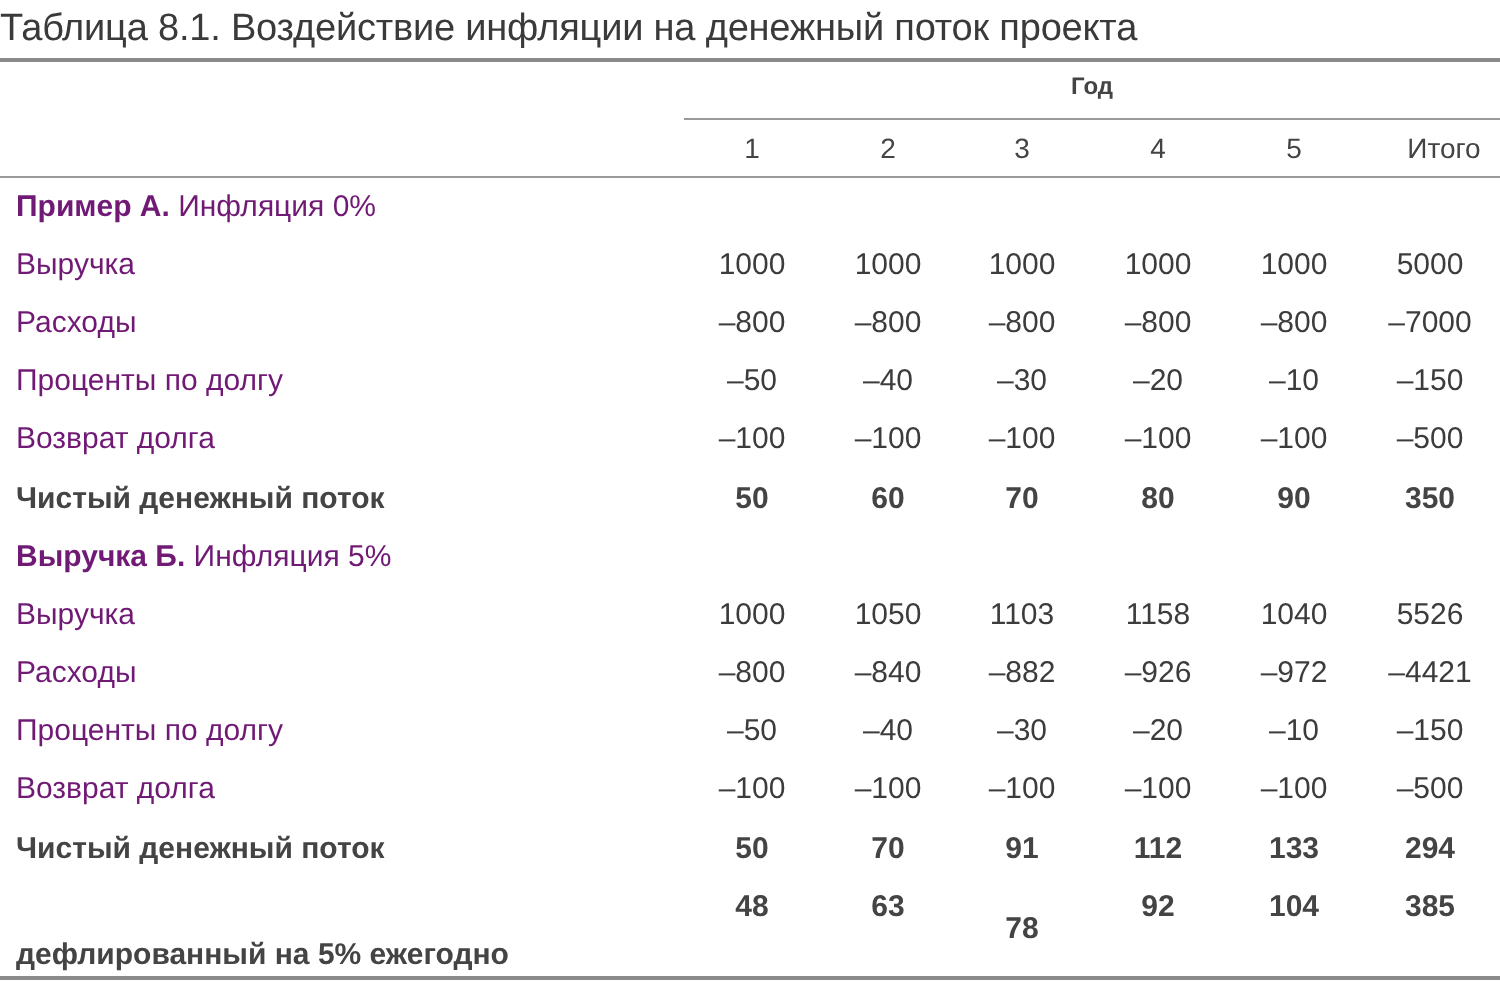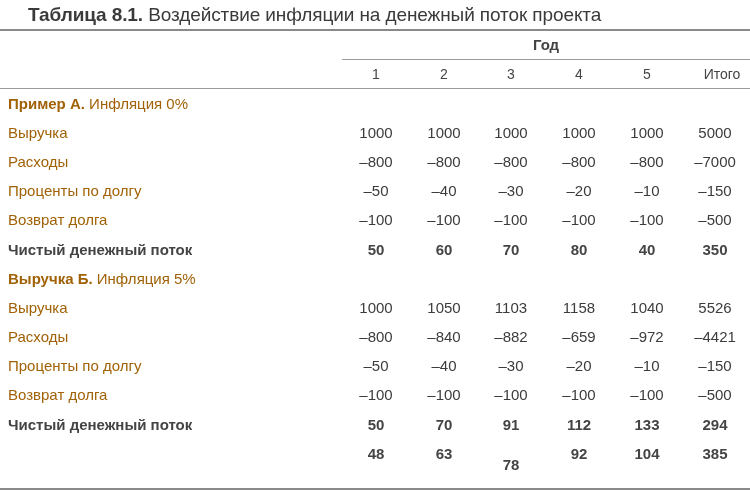--- a/index.html
+++ b/index.html
@@ -6,38 +6,38 @@
     body {
       width: 750px; height: 491px; overflow: hidden; position: relative;
       font-family: "Liberation Sans", "DejaVu Sans", sans-serif;
       color: #3c3c3c;
     }
     .title {
       position: absolute; left: 0; top: 4px;
       font-size: 19px; line-height: 22px; color: #3a3a3a;
       white-space: nowrap; letter-spacing: -0.1px;
     }
-    .title b { font-weight: bold; padding-left: 28px; }
+    .title b { font-weight: normal; }
     .rule { position: absolute; background: #8a8a8a; }
     .rule.top { left: 0; top: 29px; width: 750px; height: 2px; }
     .rule.sub { left: 342px; top: 59px; width: 408px; height: 1px; background: #9a9a9a; }
     .rule.hdr { left: 0; top: 88px; width: 750px; height: 1px; background: #9a9a9a; }
     .rule.bottom { left: 0; top: 488px; width: 750px; height: 2px; }
 
     .god {
       position: absolute; top: 36px; left: 342px; width: 408px;
-      text-align: center; font-size: 15px; font-weight: bold; color: #444;
+      text-align: center; font-size: 12px; font-weight: bold; color: #444;
     }
     .colhead {
       position: absolute; top: 66px; font-size: 14px; color: #444;
       width: 60px; text-align: center;
     }
 
     .row { position: absolute; left: 0; width: 750px; height: 29px; font-size: 15px; }
-    .row .label { position: absolute; left: 8px; top: 0; white-space: nowrap; color: #a16207; }
+    .row .label { position: absolute; left: 8px; top: 0; white-space: nowrap; color: #701a75; }
     .row .cell { position: absolute; top: 0; width: 60px; text-align: center; color: #3c3c3c; }
     .row.bold .label, .row.bold .cell { font-weight: bold; color: #444; }
     .section .label b { font-weight: bold; }
     .row.two .label { line-height: 24px; }
   </style>
 </head>
 <body>
 
 <div class="title">
   <b>Таблица 8.1.</b>
@@ -97,21 +97,21 @@
   <span class="cell" style="left:549px">–100</span>
   <span class="cell" style="left:617px">–100</span>
   <span class="cell" style="left:685px">–500</span>
 </div>
 <div class="row bold" style="top:241px">
   <span class="label">Чистый денежный поток</span>
   <span class="cell" style="left:346px">50</span>
   <span class="cell" style="left:414px">60</span>
   <span class="cell" style="left:481px">70</span>
   <span class="cell" style="left:549px">80</span>
-  <span class="cell" style="left:617px">40</span>
+  <span class="cell" style="left:617px">90</span>
   <span class="cell" style="left:685px">350</span>
 </div>
 
 <div class="row section" style="top:270px">
   <span class="label"><b>Выручка Б.</b> <span>Инфляция 5%</span></span>
 </div>
 
 <div class="row" style="top:299px">
   <span class="label">Выручка</span>
   <span class="cell" style="left:346px">1000</span>
@@ -119,21 +119,21 @@
   <span class="cell" style="left:481px">1103</span>
   <span class="cell" style="left:549px">1158</span>
   <span class="cell" style="left:617px">1040</span>
   <span class="cell" style="left:685px">5526</span>
 </div>
 <div class="row" style="top:328px">
   <span class="label">Расходы</span>
   <span class="cell" style="left:346px">–800</span>
   <span class="cell" style="left:414px">–840</span>
   <span class="cell" style="left:481px">–882</span>
-  <span class="cell" style="left:549px">–659</span>
+  <span class="cell" style="left:549px">–926</span>
   <span class="cell" style="left:617px">–972</span>
   <span class="cell" style="left:685px">–4421</span>
 </div>
 <div class="row" style="top:357px">
   <span class="label">Проценты по долгу</span>
   <span class="cell" style="left:346px">–50</span>
   <span class="cell" style="left:414px">–40</span>
   <span class="cell" style="left:481px">–30</span>
   <span class="cell" style="left:549px">–20</span>
   <span class="cell" style="left:617px">–10</span>
@@ -153,20 +153,21 @@
   <span class="cell" style="left:346px">50</span>
   <span class="cell" style="left:414px">70</span>
   <span class="cell" style="left:481px">91</span>
   <span class="cell" style="left:549px">112</span>
   <span class="cell" style="left:617px">133</span>
   <span class="cell" style="left:685px">294</span>
 </div>
 <div class="row bold two" style="top:442px; height:46px">
   <span class="label">
     <br>
+    <span>дефлированный на 5% ежегодно</span>
   </span>
   <span class="cell" style="left:346px; top:3px">48</span>
   <span class="cell" style="left:414px; top:3px">63</span>
   <span class="cell" style="left:481px; top:14px">78</span>
   <span class="cell" style="left:549px; top:3px">92</span>
   <span class="cell" style="left:617px; top:3px">104</span>
   <span class="cell" style="left:685px; top:3px">385</span>
 </div>
 
 <div class="rule bottom"></div>

